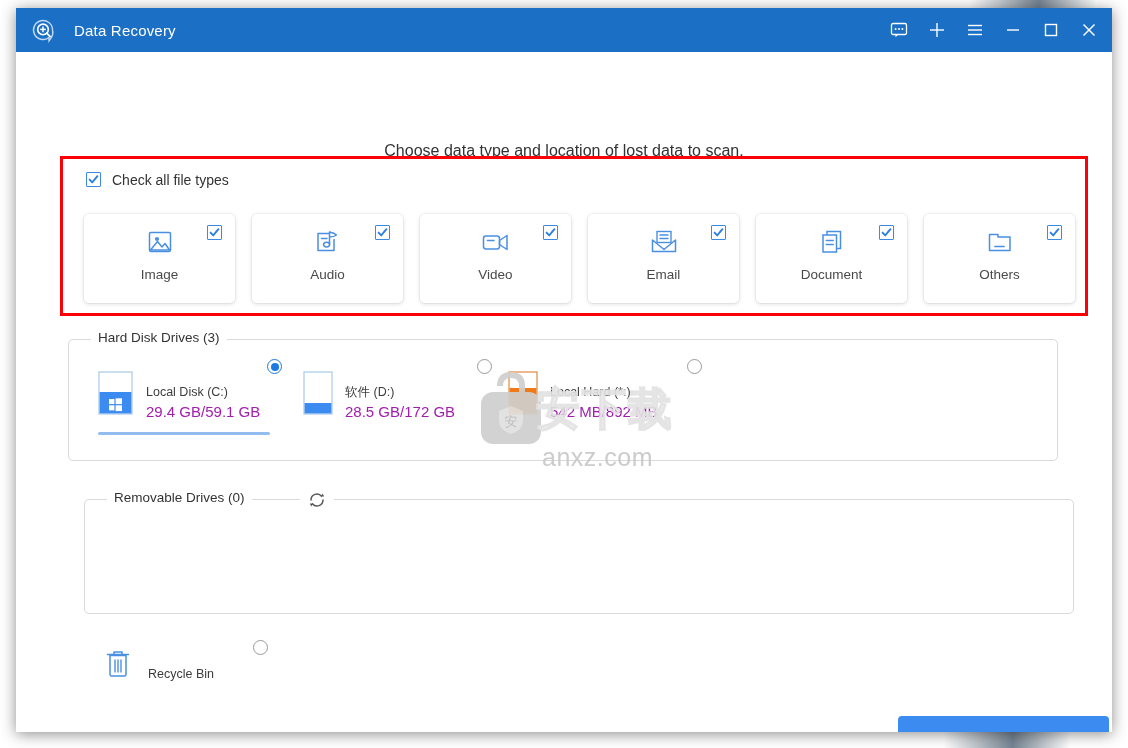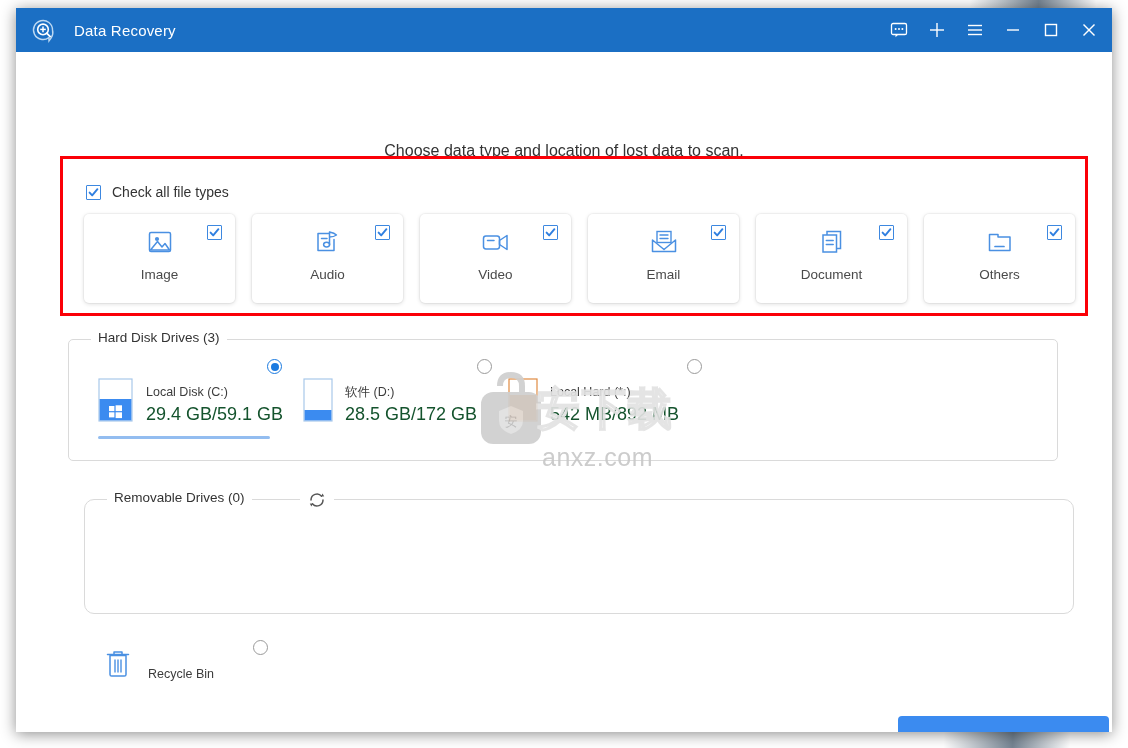--- a/index.html
+++ b/index.html
@@ -106,23 +106,23 @@
     height: 160px;
     border: 3px solid #fb0007;
     pointer-events: none;
     z-index: 6;
   }
 
   
   #check-all-row {
     position: absolute;
     left: 70px;
-    top: 132px;
+    top: 120px;
     display: flex;
-    align-items: flex-end;
+    align-items: flex-start;
     gap: 11px;
     cursor: pointer;
     z-index: 5;
   }
   #check-all-row .label { font-size: 14px; color: #333; }
 
   .cbox {
     width: 15px; height: 15px;
     border: 1px solid #3d88e0;
     background: #fff;
@@ -185,33 +185,33 @@
     position: absolute;
     top: -11px;
     left: 215px;
     background: #ffffff;
     padding: 0 6px;
     line-height: 0;
     cursor: pointer;
   }
 
   #hdd-group { left: 52px; top: 287px; width: 990px; height: 122px; }
-  #removable-group { left: 68px; top: 447px; width: 990px; height: 115px; border-radius: 10px; }
+  #removable-group { left: 68px; top: 447px; width: 990px; height: 115px; }
 
   
   .drive {
     position: absolute;
     display: block;
     cursor: pointer;
   }
-  .drive .drive-main { display: flex; align-items: flex-end; }
+  .drive .drive-main { display: flex; align-items: center; }
   .drive .drive-icon { flex: 0 0 auto; margin-right: 12px; }
   .drive .drive-text { padding-top: 14px; }
   .drive .drive-name { font-size: 12.5px; color: #3c3c3c; line-height: 1.45; white-space: nowrap;}
-  .drive .drive-size { font-size: 18px; color: #14532d; line-height: 1.45; white-space: nowrap;}
+  .drive .drive-size { font-size: 15px; color: #a21caf; line-height: 1.45; white-space: nowrap;}
   .drive .drive-bar {
     position: absolute;
     left: 0;
     bottom: -12px;
     width: 172px;
     height: 3px;
     background: #e6e6e6;
     border-radius: 2px;
     overflow: hidden;
   }

